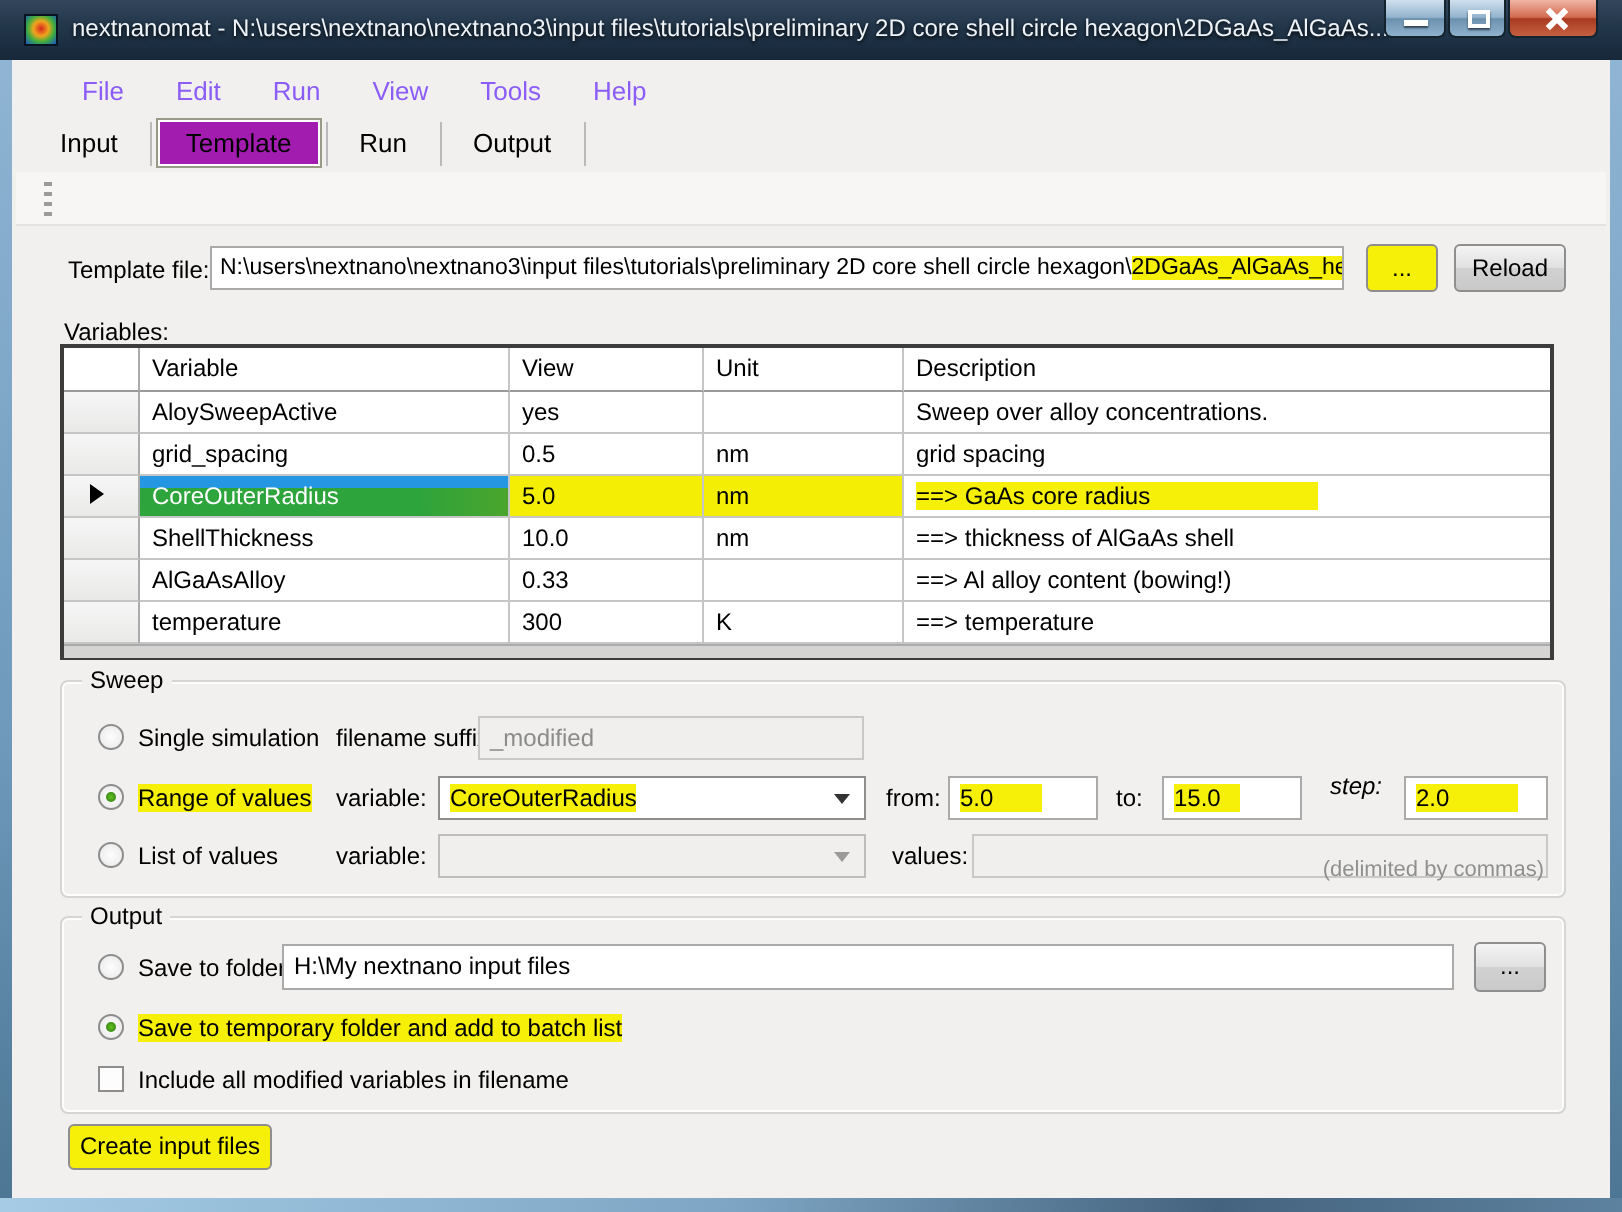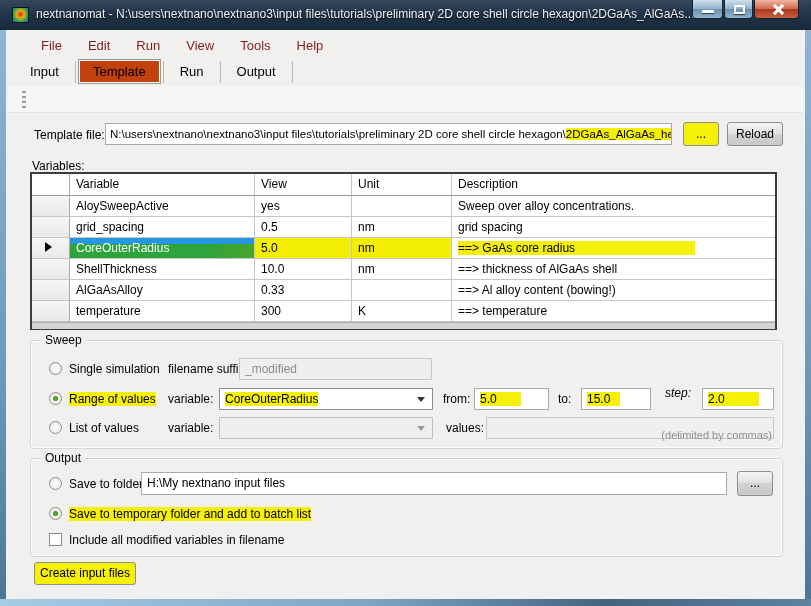--- a/index.html
+++ b/index.html
@@ -28,24 +28,24 @@
   .winbtn.min { width:31px; } .winbtn.max { width:29px; } 
   .winbtn.close { width:45px; background:linear-gradient(180deg,#f0b5a5 0%,#d26a4e 48%,#a83a20 52%,#c65f41 100%); }
   .glyph-min { position:absolute; left:9px; top:10px; width:12px; height:3px; background:#fff; box-shadow:0 1px 1px #345; }
   .glyph-max { position:absolute; left:9px; top:5px; width:11px; height:9px; border:2px solid #fff; box-shadow:0 1px 1px #345; background:transparent; }
   .glyph-close { position:absolute; left:16px; top:3px; width:13px; height:13px; }
   .glyph-close::before, .glyph-close::after { content:""; position:absolute; left:6px; top:0; width:3px; height:13px; background:#fff; }
   .glyph-close::before { transform:rotate(45deg); } .glyph-close::after { transform:rotate(-45deg); }
 
   
   .menubar { position:absolute; left:0; top:2px; width:100%; height:26px; display:flex; align-items:center; padding-left:22px; }
-  .menu-item { font-size:13px; color:#7f1d1d; padding:4px 13px; cursor:default; }
+  .menu-item { font-size:13px; color:#8b5cf6; padding:4px 13px; cursor:default; }
   .tabstrip { position:absolute; left:8px; top:28px; height:27px; display:flex; align-items:center; }
   .tab { font-size:13px; color:#000; padding:4px 14px; margin:0 2px; }
-  .tab.selected { background:#c2410c; border:1px solid #9a9a88; box-shadow:0 0 0 1px #fff inset;text-align:center; }
+  .tab.selected { background:#a21caf; border:1px solid #9a9a88; box-shadow:0 0 0 1px #fff inset;text-align:center; }
   .tab-sep { width:1px; height:22px; background:#b9b9b9; }
   .toolbar { position:absolute; left:2px; top:56px; width:795px; height:27px; background:#f7f6f5; border-bottom:1px solid #e3e2e1; }
   .grip { position:absolute; left:14px; top:5px; width:4px; height:17px;
     background:repeating-linear-gradient(180deg,#9a9a9a 0 2px,transparent 2px 5px); }
 
   
   .tf-label { position:absolute; left:28px; top:98px; font-size:12px; }
   .tf-box { position:absolute; left:99px; top:93px; width:567px; height:22px; background:#fff; border:1px solid #a9a9a9;
     font-size:11.5px; display:flex; align-items:center; padding-left:4px; white-space:nowrap; overflow:hidden; }
   .hl { background:#f6ef07; }
@@ -62,21 +62,21 @@
   .grid-row.head { height:22px; }
   .gc { border-right:1px solid #c6c6c6; border-bottom:1px solid #c6c6c6; font-size:12px; padding:3px 0 0 6px;
     white-space:nowrap; overflow:hidden; position:relative; }
   .gc.rowhdr { width:38px; background:linear-gradient(180deg,#f6f6f6,#e9e9e8); border-right:1px solid #ababab; }
   .gc.c-var { width:185px; } .gc.c-val { width:97px; } .gc.c-unit { width:100px; } .gc.c-desc { flex:1; border-right:none; }
   .head .gc { background:#fff; border-bottom:1px solid #9a9a9a; }
   .sel .gc.c-var { background:linear-gradient(90deg,#2da43c 75%,#4aa52c); color:#fff; }
   .sel .gc.c-var::before { content:""; position:absolute; left:0; top:0; right:0; height:6px; background:#2596e2; }
   .sel .gc.c-var .cell-text { position:relative; }
   .sel .gc.c-val, .sel .gc.c-unit { background:#f4ee04; }
-  .sel .gc.c-desc .hl { padding-right:120px; }
+  .sel .gc.c-desc .hl { padding-right:84px; }
   .row-arrow { position:absolute; left:13px; top:4px; width:0; height:0;
     border-left:7px solid #000; border-top:5px solid transparent; border-bottom:5px solid transparent; }
   .grid-foot { height:7px; background:#d6d4d2; border-top:1px solid #ababab; }
 
   
   .groupbox { position:absolute; border:1px solid #d5d5d5; border-radius:4px; box-shadow:0 0 0 1px #fdfdfd inset; }
   .group-label { position:absolute; left:10px; top:-8px; background:#f1f0ef; padding:0 4px; font-size:12px; }
   .sweep { left:24px; top:310px; width:753px; height:109px; }
   .outputg { left:24px; top:428px; width:753px; height:99px; }
 

